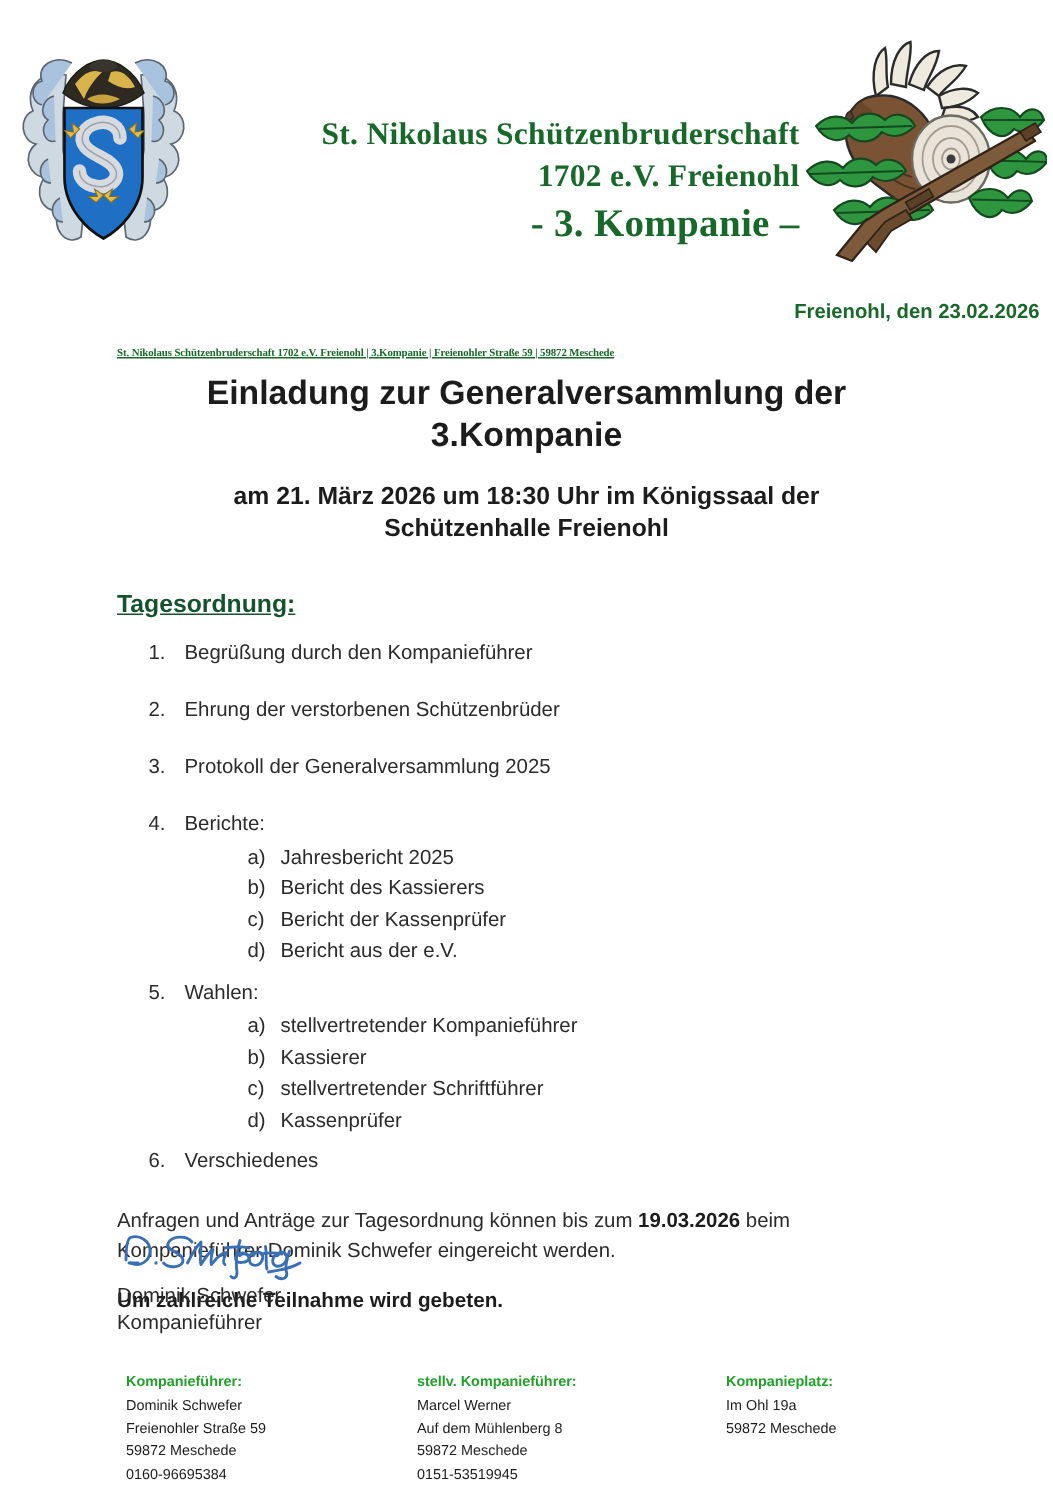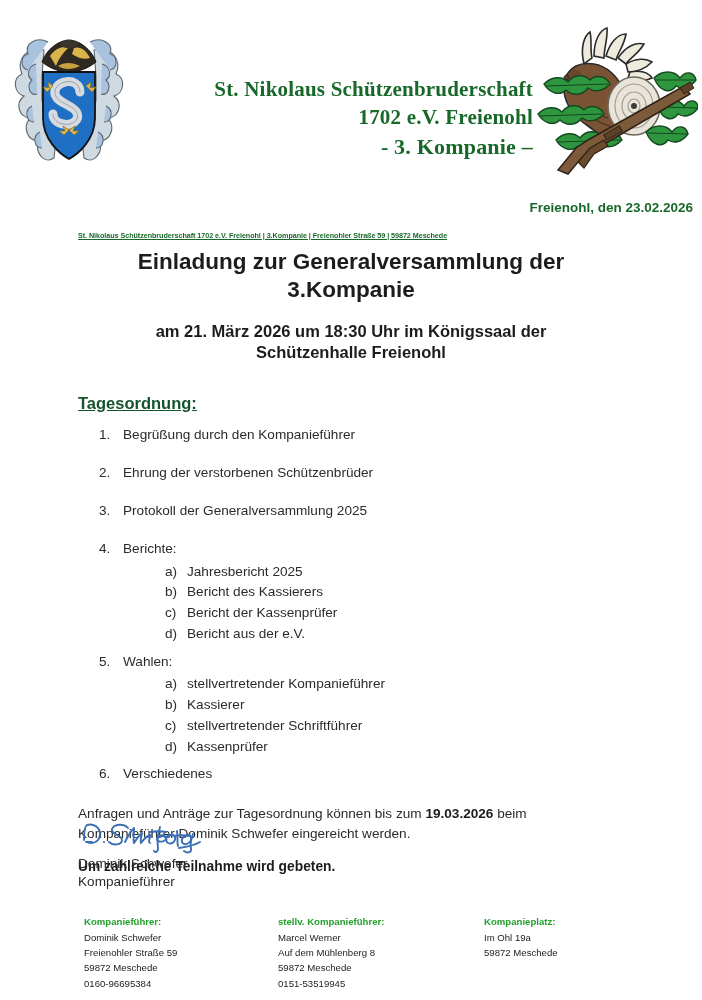--- a/index.html
+++ b/index.html
@@ -43,41 +43,41 @@
     width: 400px;
     text-align: right;
     font-family: "Liberation Serif", "DejaVu Serif", serif;
     font-weight: bold;
     font-size: 21px;
     line-height: 1.33;
     color: #18682a;
     letter-spacing: .2px;
   }
   .header-title .t-line3 {
-    font-size: 22px;
+    font-size: 26px;
   }
 
   
   .date-line {
     position: absolute;
     right: 9px;
     top: 200px;
     font-family: "Liberation Sans", sans-serif;
     font-weight: bold;
     font-size: 13.5px;
     color: #18682a;
     white-space: nowrap;
   }
 
   
   .sender-line {
     position: absolute;
     left: 78px;
     top: 231px;
-    font-family: Liberation Sans, sans-serif;
+    font-family: Liberation Serif, serif;
     font-weight: bold;
     font-size: 7.2px;
     color: #18682a;
     text-decoration: underline;
     white-space: nowrap;
     letter-spacing: -0.05px;
     text-align: right;
   }
 
   

